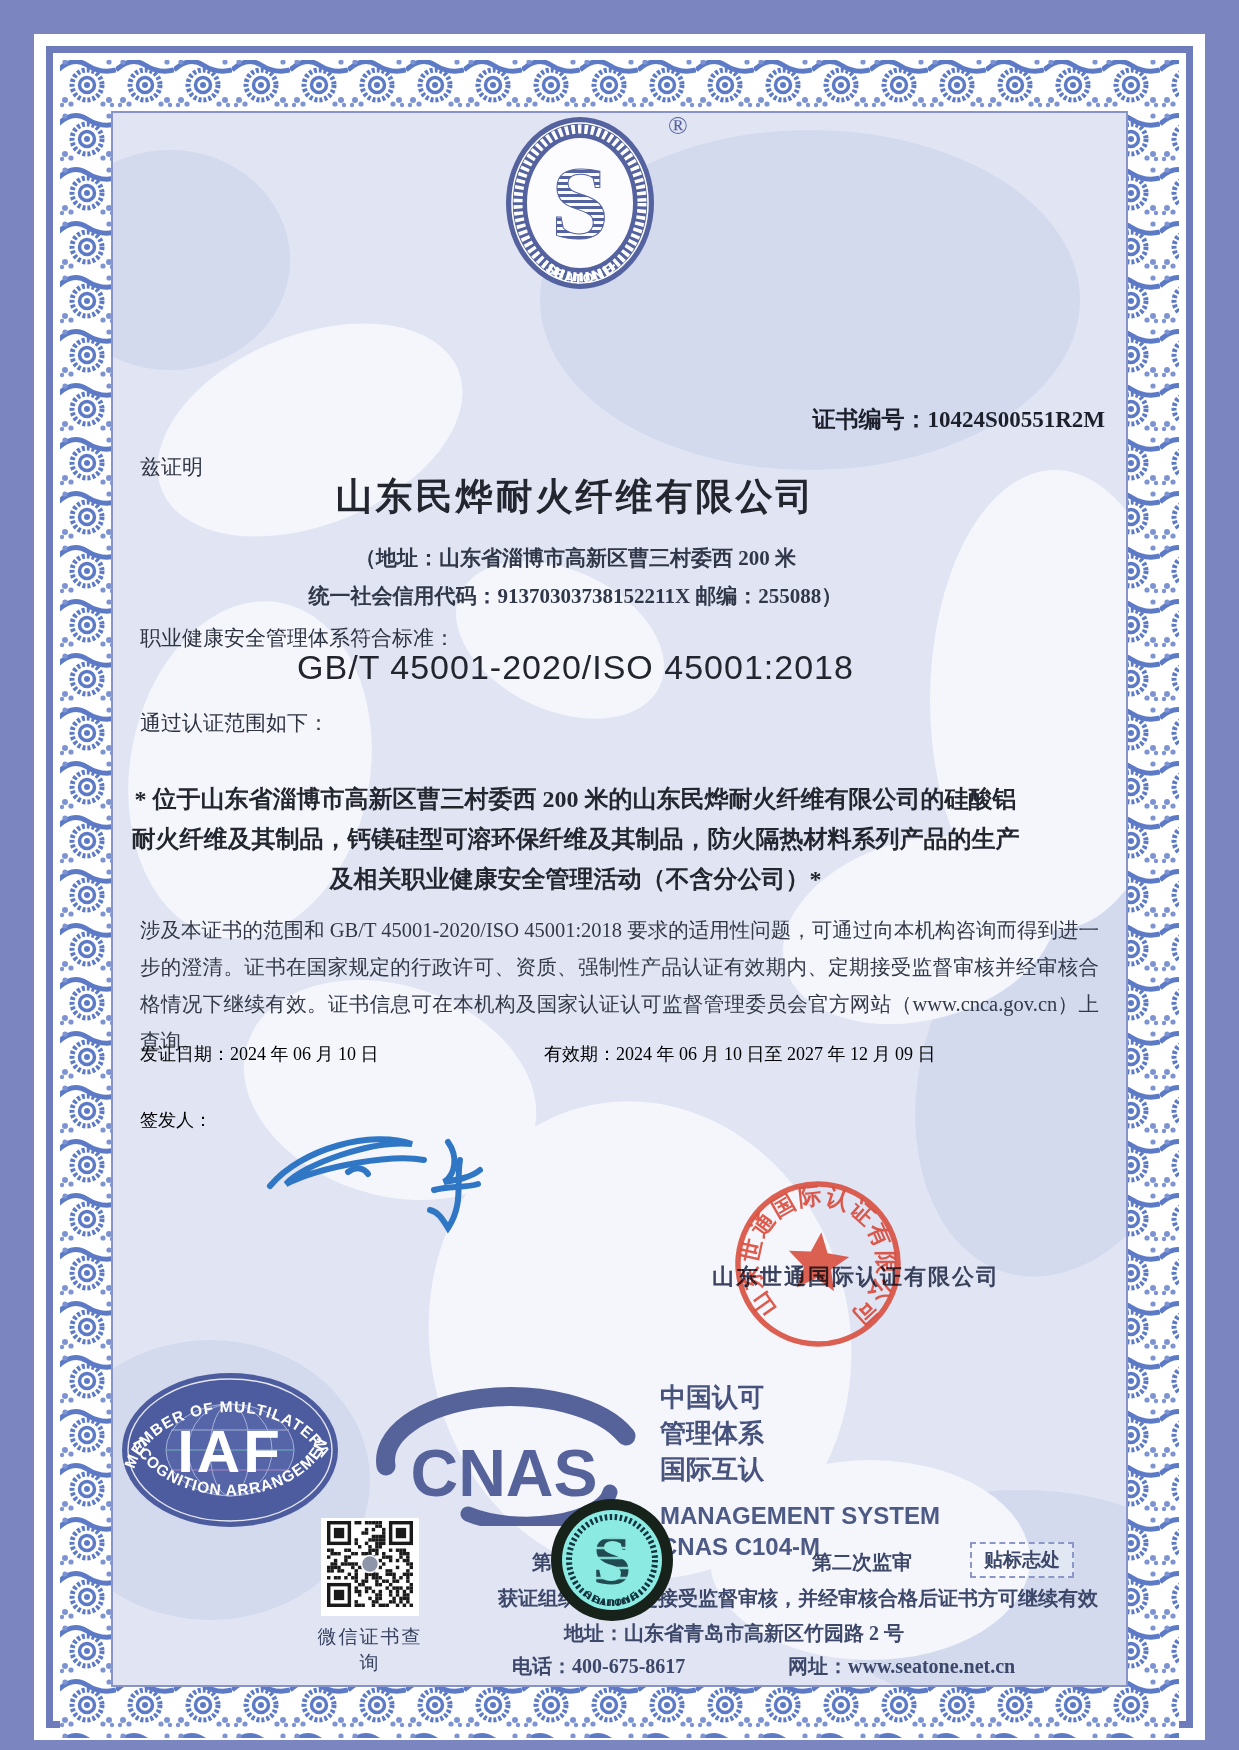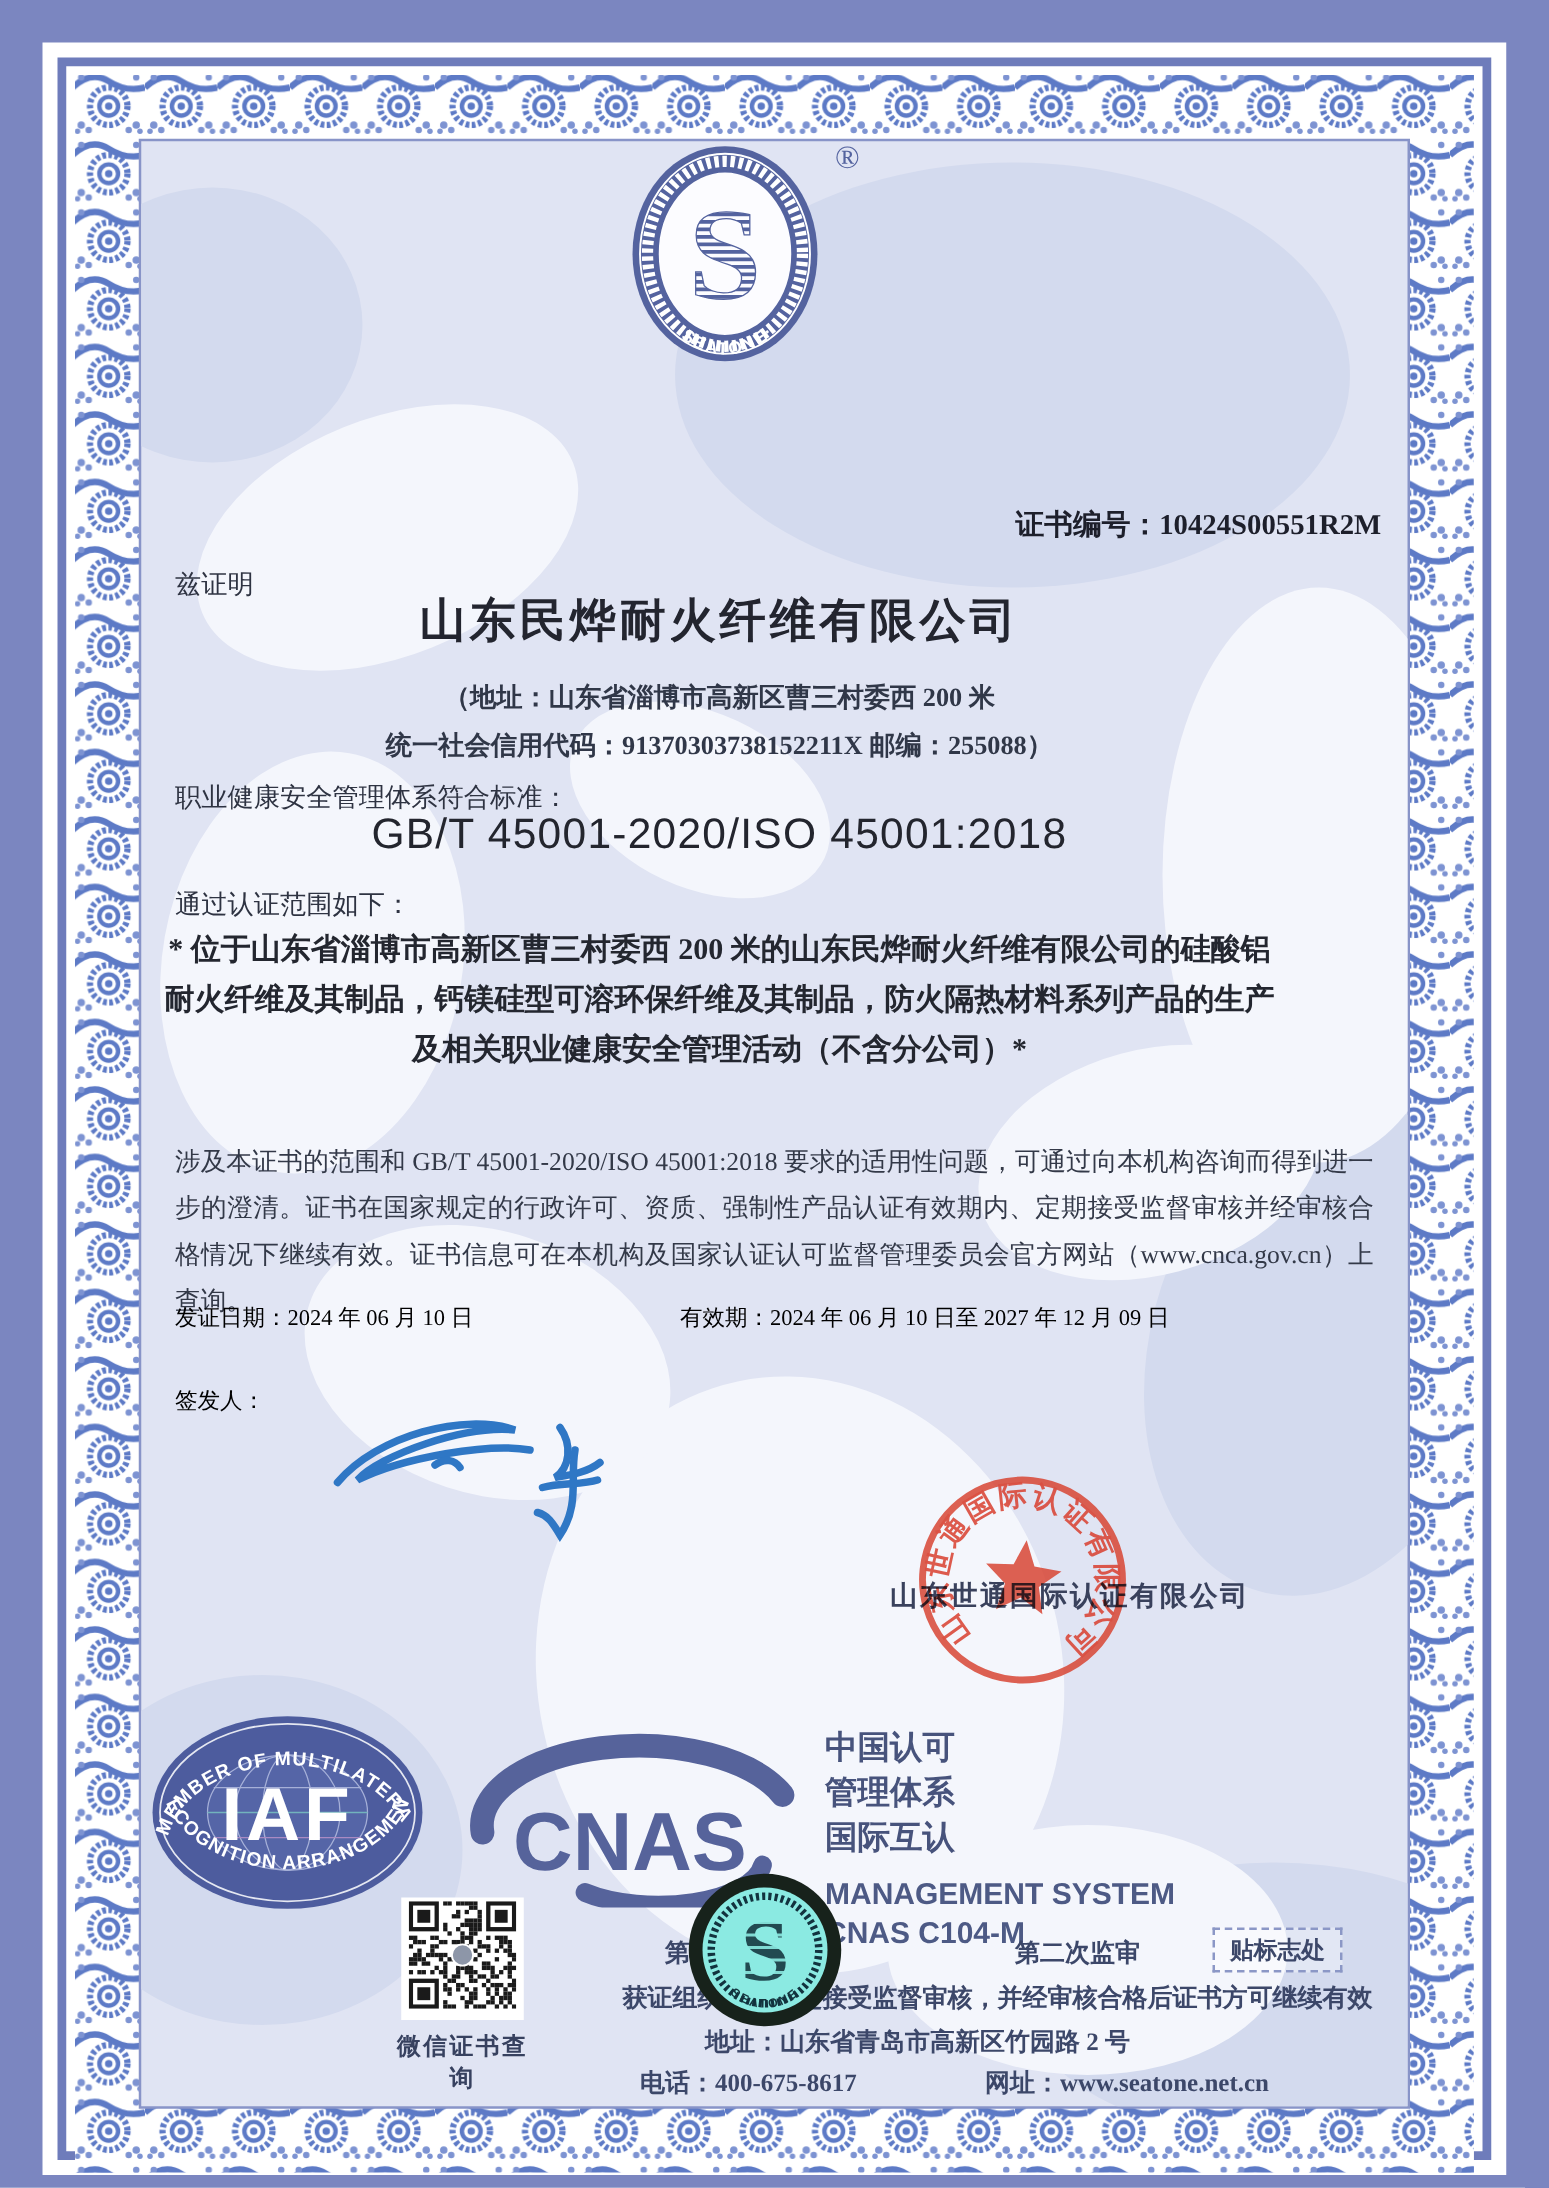--- a/index.html
+++ b/index.html
@@ -20,21 +20,21 @@
   .scope{font-size:24px;font-weight:bold;color:#23262f;line-height:40px;}
   .disclaimer{font-size:20.5px;color:#333948;line-height:37px;text-align:justify;font-weight:500;}
   .dateline{font-size:18px;font-weight:normal;color:#000000;white-space:nowrap;}
   .issuer-print{font-size:22px;font-weight:bold;color:#39415c;letter-spacing:2px;white-space:nowrap;}
   .claims{font-size:26px;font-weight:bold;color:#47537c;line-height:36px;}
   .mgmt{font-family:"Liberation Sans","DejaVu Sans",sans-serif;font-size:24px;font-weight:bold;
         color:#4d5а85;color:#4d5a85;line-height:31px;}
   .fine{font-size:20px;font-weight:bold;color:#3c4769;white-space:nowrap;}
   .sticker-box{border:2px dashed #8b97c6;padding:3px 12px;font-size:19px;color:#3c4769;
                font-weight:bold;background:rgba(255,255,255,.35);}
-  .qr-caption{font-size:19px;font-weight:bold;color:#37415f;letter-spacing:2px;}
+  .qr-caption{font-size:19px;font-weight:normal;color:#37415f;letter-spacing:2px;}
   .stamp-wrap{mix-blend-mode:multiply;opacity:.9;}
   svg text{user-select:none;}
 </style>
 </head>
 <body>
 
 <div class="page">
 
   <svg class="frame-svg" width="1239" height="1750">
     <defs>
@@ -130,21 +130,21 @@
     </div>
 
     <div class="abs label" style="top:512px;left:28px;">职业健康安全管理体系符合标准：</div>
 
     <div class="abs ctr shift" style="top:536px;">
       <span class="standard">GB/T 45001-2020/ISO 45001:2018</span>
     </div>
 
     <div class="abs label" style="top:597px;left:28px;">通过认证范围如下：</div>
 
-    <div class="abs ctr shift" style="top:628px;">
+    <div class="abs ctr shift" style="top:667px;">
       <div class="scope">* 位于山东省淄博市高新区曹三村委西 200 米的山东民烨耐火纤维有限公司的硅酸铝</div>
       <div class="scope">耐火纤维及其制品，钙镁硅型可溶环保纤维及其制品，防火隔热材料系列产品的生产</div>
       <div class="scope">及相关职业健康安全管理活动（不含分公司）*</div>
     </div>
 
     <div class="abs disclaimer" style="top:800px;left:28px;right:28px;">涉及本证书的范围和 GB/T 45001-2020/ISO 45001:2018 要求的适用性问题，可通过向本机构咨询而得到进一步的澄清。证书在国家规定的行政许可、资质、强制性产品认证有效期内、定期接受监督审核并经审核合格情况下继续有效。证书信息可在本机构及国家认证认可监督管理委员会官方网站（www.cnca.gov.cn）上查询。</div>
 
     <div class="abs dateline" style="top:930px;left:28px;">发证日期：2024 年 06 月 10 日</div>
     <div class="abs dateline" style="top:930px;left:432px;">有效期：2024 年 06 月 10 日至 2027 年 12 月 09 日</div>
 

